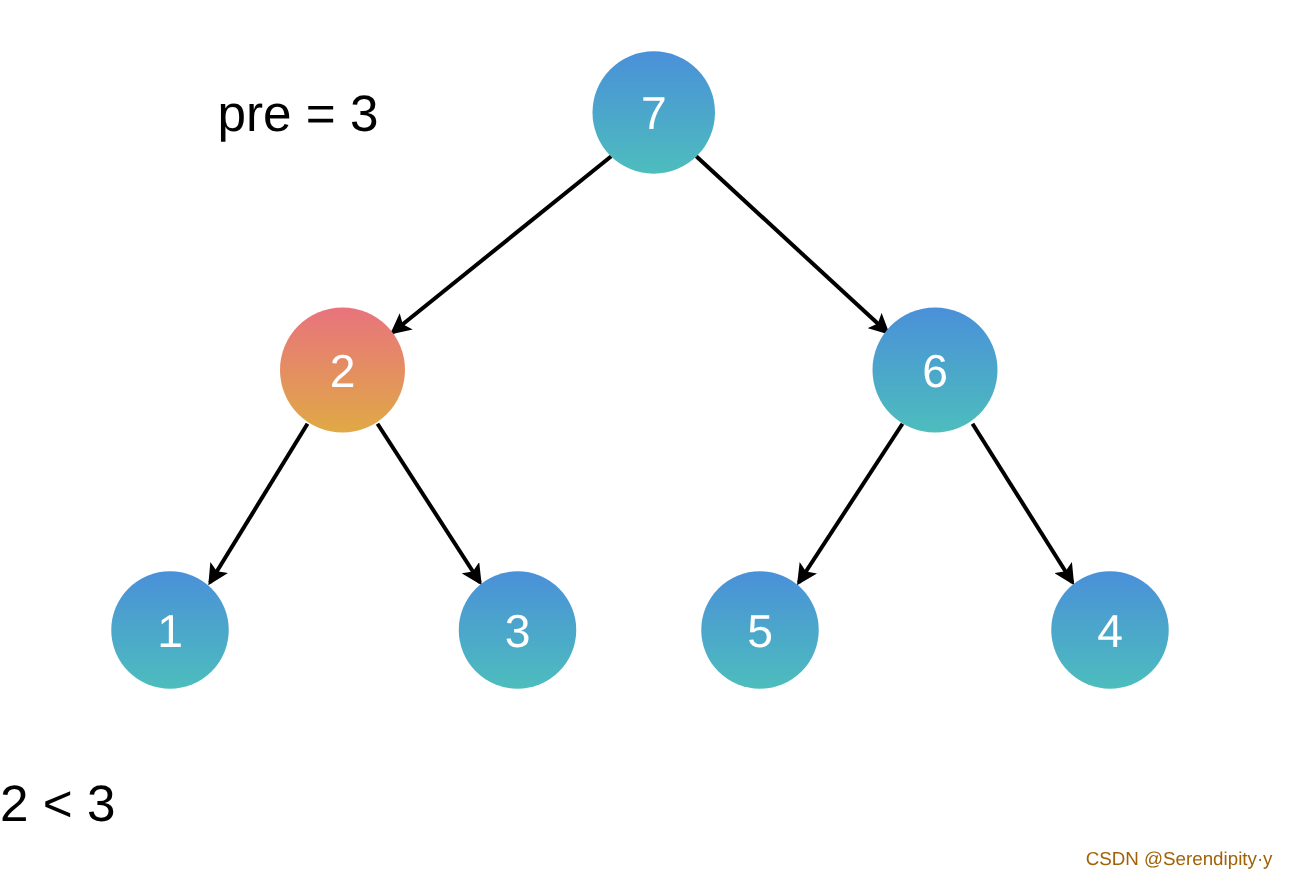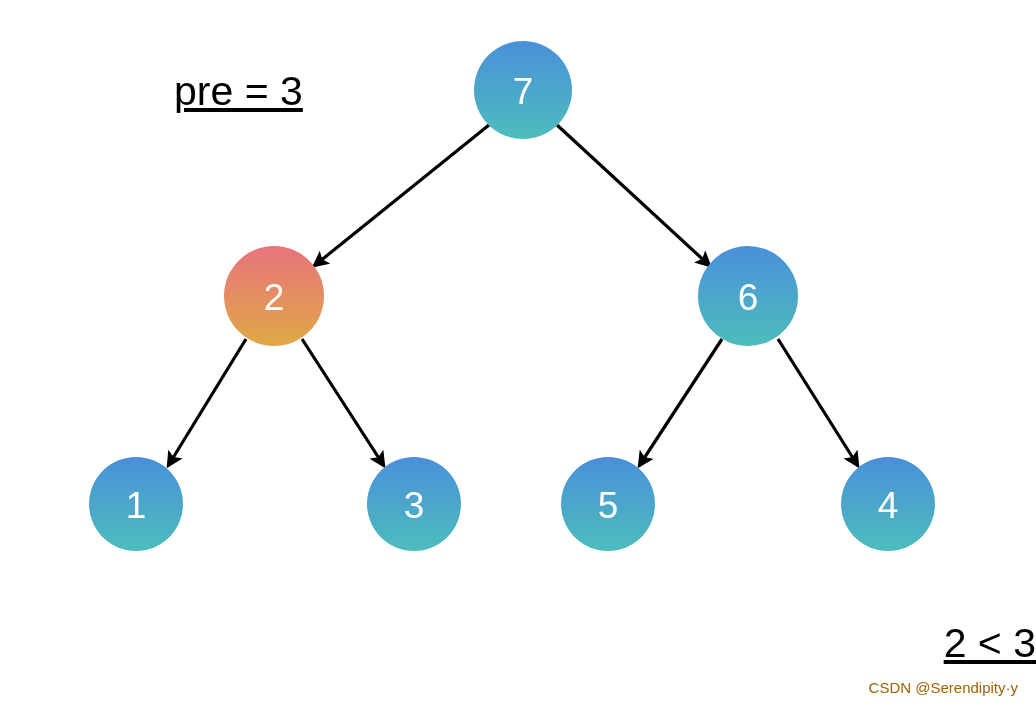--- a/index.html
+++ b/index.html
@@ -27,31 +27,30 @@
     fill: #ffffff;
     text-anchor: middle;
     dominant-baseline: central;
   }
   .annotation-text {
     position: absolute;
     font-family: "Liberation Sans", sans-serif;
     font-size: 41px;
     color: #000000;
     white-space: nowrap;
-    text-decoration: underline;
   }
   #pre-annotation {
     left: 174px;
     top: 68px;
   }
   #comparison-caption {
     left: 0;
     top: 620px;
     width: 1036px;
-    text-align: right;
+    text-align: left;
   }
   #watermark {
     position: absolute;
     right: 18px;
     bottom: 12px;
     font-family: "Liberation Sans", sans-serif;
     font-size: 15px;
     color: #a16207;
     white-space: nowrap;
   }

